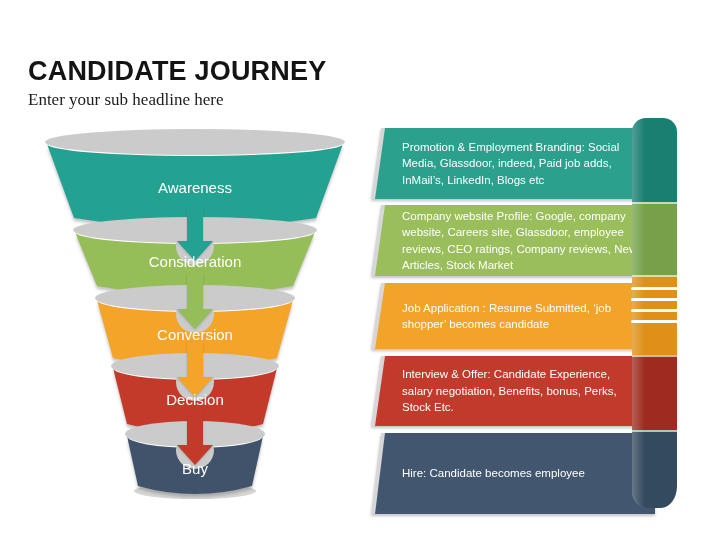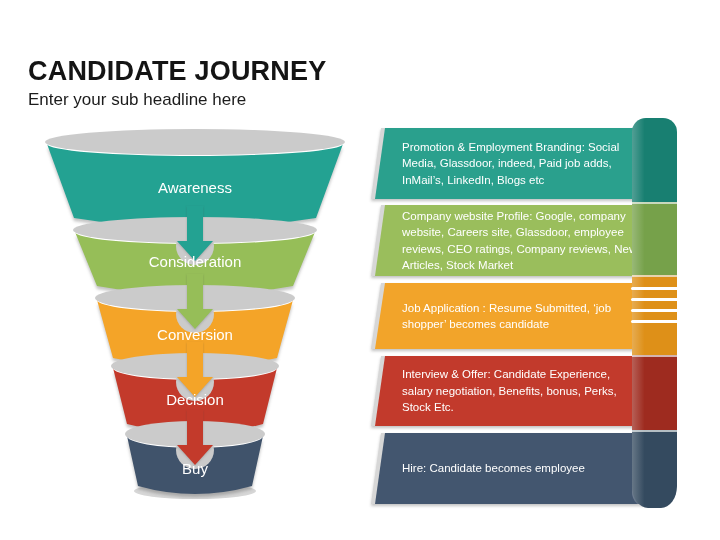--- a/index.html
+++ b/index.html
@@ -6,21 +6,21 @@
   .slide {
     position:relative; width:720px; height:540px; background:#ffffff;
     overflow:hidden; font-family:"Liberation Sans", sans-serif;margin-top:46px;
   }
   .title {
     position:absolute; left:28px; top:10px; margin:0;
     font-size:27px; font-weight:700; color:#141414; letter-spacing:.2px;
   }
   .subtitle {
     position:absolute; left:28px; top:44px; margin:0;
-    font-size:17px; font-weight:400; color:#1c1c1c;
+    font-size:17px; font-weight:400; color:#1c1c1c;font-family:Liberation Serif, serif;
   }
 
   
   .funnel { position:absolute; left:0; top:0; }
   .funnel .lip { fill:#cbcbcb; }
   .funnel .band { filter:drop-shadow(0 3px 1.5px rgba(60,60,60,.30)); }
   .funnel .notch { fill:#cbcbcb; }
   .funnel .arrow { filter:drop-shadow(0 1px 1px rgba(60,60,60,.25)); }
   .funnel .stage-label {
     fill:#ffffff; font-size:15px; font-family:"Liberation Sans", sans-serif;
@@ -136,21 +136,21 @@
     </div>
   </div>
 
   <div class="row" style="top:310px;height:70px;">
     <div class="row-edge"></div>
     <div class="row-body" style="background-color: rgb(194, 58, 44);">
       <p><b>Interview &amp; Offer</b><span>: Candidate Experience, salary negotiation, Benefits, bonus, Perks, Stock Etc.</span></p>
     </div>
   </div>
 
-  <div class="row" style="top:387px;height:71px;text-align:center;">
+  <div class="row" style="top:387px;height:81px;text-align:center;">
     <div class="row-edge"></div>
     <div class="row-body" style="background-color: rgb(67, 86, 111);">
       <p><b>Hire</b><span>: Candidate becomes employee</span></p>
     </div>
   </div>
 
   <div class="bar">
     <div class="bar-sec s1" style="background-color: rgb(24, 127, 113);"></div>
     <div class="bar-sec s2" style="background-color: rgb(118, 161, 74);"></div>
     <div class="bar-sec s3" style="background-color: rgb(222, 144, 24);"></div>

